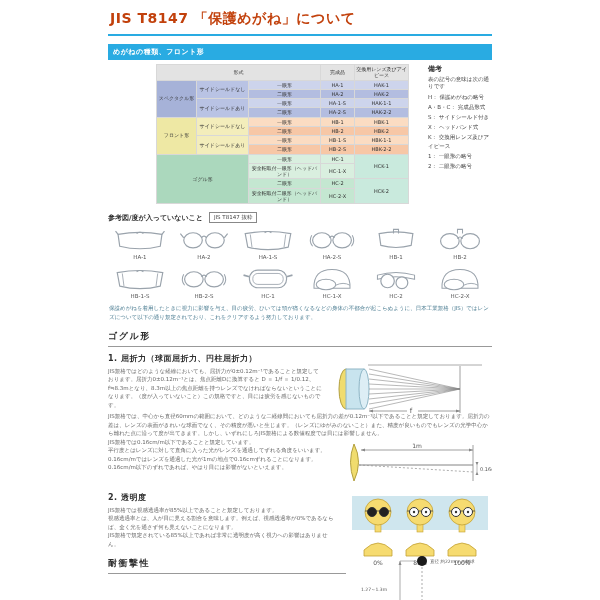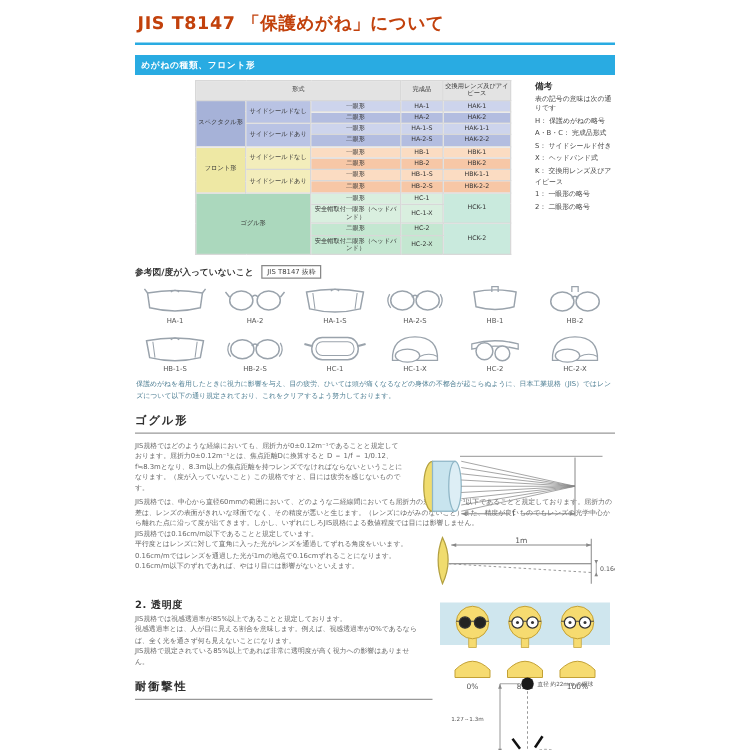--- a/index.html
+++ b/index.html
@@ -313,20 +313,21 @@
         <div class="figlabel">HC-2-X</div>
       </div>
   </div>
 
 
   <div class="intro">保護めがねを着用したときに視力に影響を与え、目の疲労、ひいては頭が痛くなるなどの身体の不都合が起こらぬように、日本工業規格（JIS）ではレンズについて以下の通り規定されており、これをクリアするよう努力しております。</div>
 
   <div class="optical-title">ゴグル形</div>
 
   <div class="sec" id="sec-refraction">
+    <div class="subhead">1. 屈折力（球面屈折力、円柱屈折力）</div>
     <div class="body-text w-narrow">JIS規格ではどのような経線においても、屈折力が0±0.12m⁻¹であることと規定しております。屈折力0±0.12m⁻¹とは、焦点距離Dに換算すると D ＝ 1/f ＝ 1/0.12、f≒8.3mとなり、8.3m以上の焦点距離を持つレンズでなければならないということになります。（度が入っていないこと）この規格ですと、目には疲労を感じないものです。</div>
     <svg class="figabs" id="fig-refraction" viewBox="0 0 160 52">
       <line x1="36" y1="2" x2="150" y2="2" stroke="#aaa" stroke-width="1"></line>
       <ellipse cx="14" cy="26" rx="7" ry="20" fill="#f0dc6e" stroke="#b3a040"></ellipse>
       <rect x="14" y="6" width="18" height="40" fill="#c8e4ee" stroke="#8fb6c6"></rect>
       <ellipse cx="32" cy="26" rx="5" ry="20" fill="#ddeef5" stroke="#8fb6c6"></ellipse>
       <g stroke="#888" stroke-width="0.6">
         <line x1="37" y1="6" x2="128" y2="26"></line>
           <line x1="37" y1="11" x2="128" y2="26"></line>
         <line x1="37" y1="16" x2="128" y2="26"></line>

